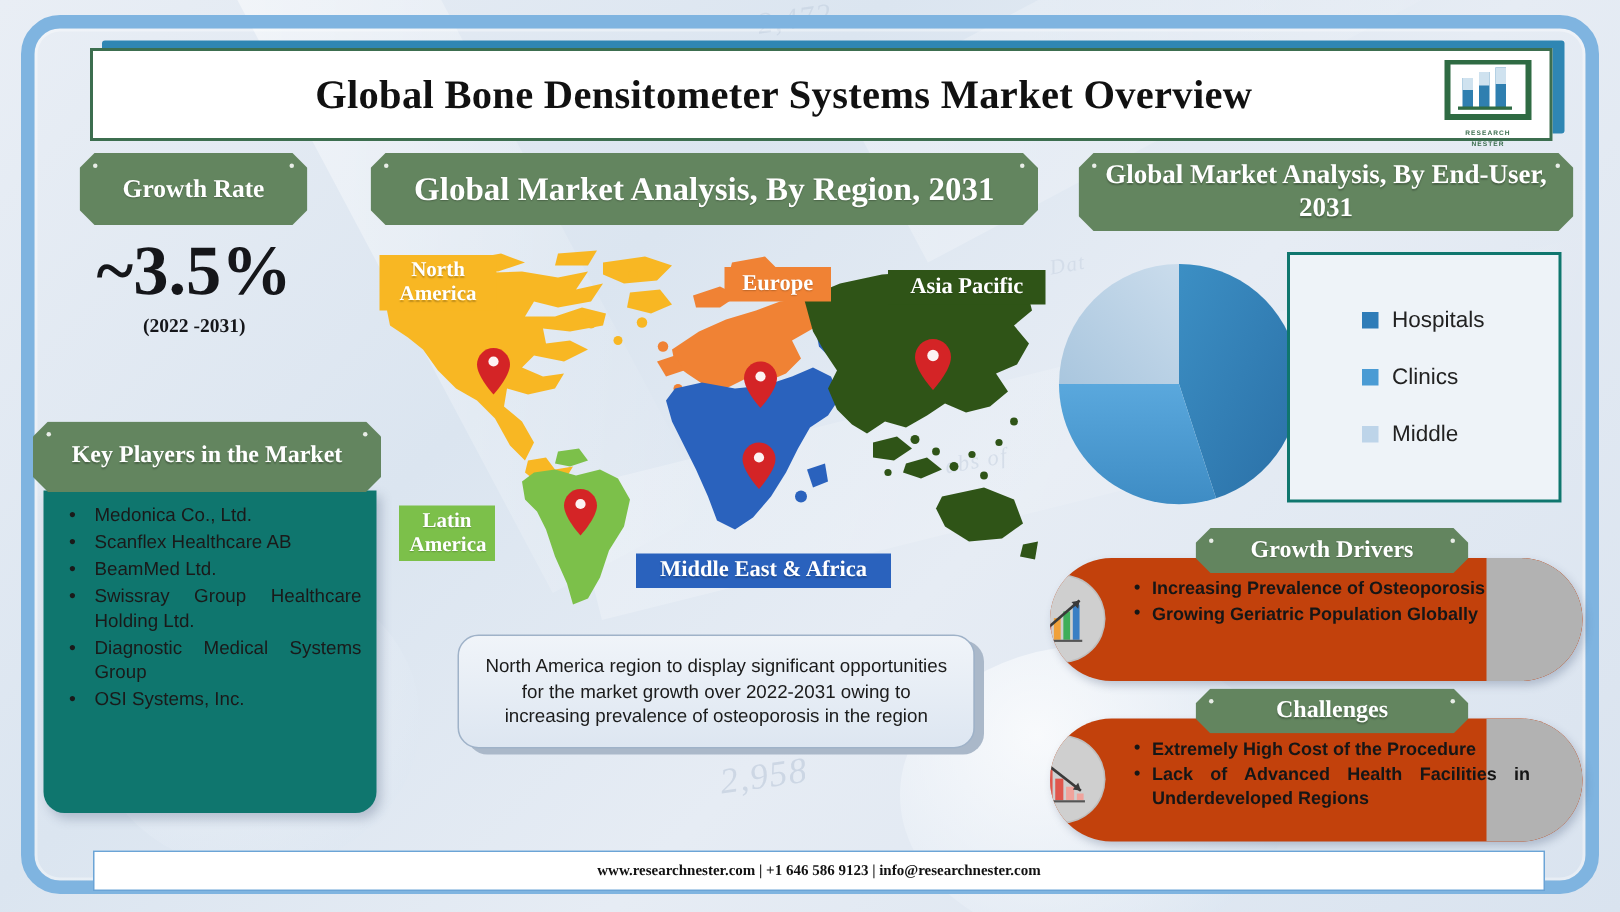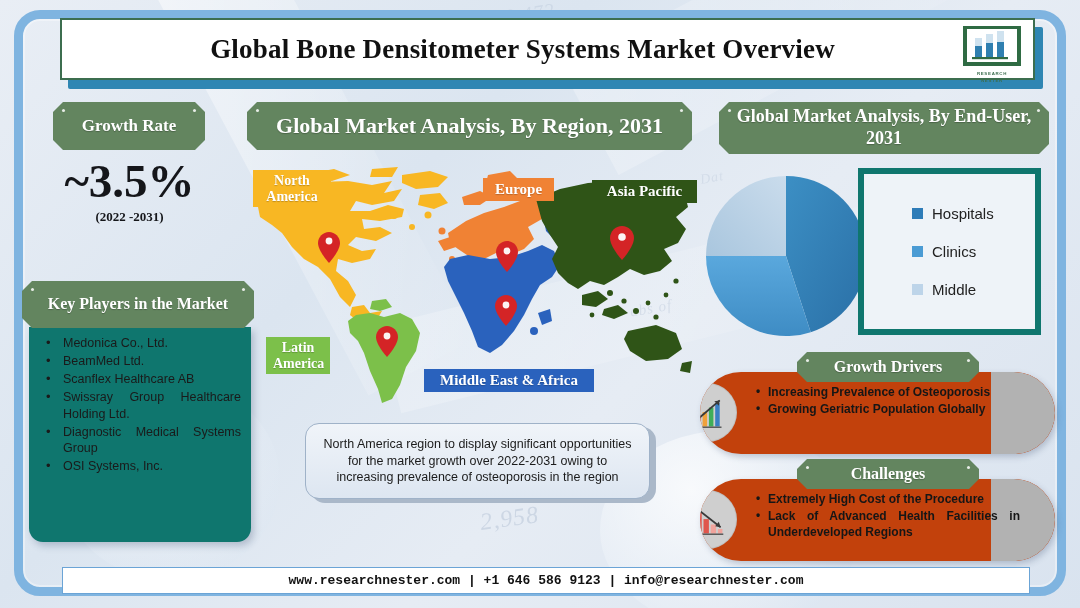--- a/index.html
+++ b/index.html
@@ -40,21 +40,21 @@
     background: transparent;
     box-shadow: inset 0 0 0 2px rgba(255,255,255,.35);
   }
 
   
   #title-shadow {
     position:absolute; left:68px; top:27px; width:975px; height:62px;
     background:#2f86b3; border-radius:2px;
   }
   #title-bar {
-    position:absolute; left:60px; top:18px; width:975px; height:62px;
+    position:absolute; left:60px; top:32px; width:975px; height:62px;
     background:#ffffff; border:2px solid #3c6e4f;
     display:flex; align-items:center; justify-content:center;
   }
   #title-text {
     font-family:"Liberation Serif", serif; font-weight:bold; font-size:27px; color:#111;
     letter-spacing:.2px; text-align:center; padding-right:50px;
   }
   
   #logo { position:absolute; right:10px; top:6px; width:62px; height:50px; }
   #logo .lt { font-size:4.4px; letter-spacing:.7px; color:#3c6e4f; font-weight:bold;
@@ -117,21 +117,21 @@
   #lbl-la   { left:266px; top:337px; width:64px;  font-size:14px; background:#7cc04a; }
   #lbl-eu   { left:483px; top:178px; width:71px;  font-size:15px; background:#f08234; }
   #lbl-mea  { left:424px; top:369px; width:170px; font-size:15px; background:#2a62bd; }
   #lbl-ap   { left:592px; top:180px; width:105px; font-size:15px; background:#2f5417; }
 
   
   #pie { position:absolute; left:703px; top:173px; width:166px; height:166px; }
   #pie svg { display:block; }
   #legend-box {
     position:absolute; left:858px; top:168px; width:183px; height:167px;
-    background:#eef3f8; border:6px solid #0f766e;
+    background:#eef3f8; border:2px solid #0f766e;
     display:flex; flex-direction:column; justify-content:center; gap:21px; padding-left:48px;
   }
   .legend-row { display:flex; align-items:center; gap:9px; }
   .legend-swatch { width:11px; height:11px; flex:0 0 11px; }
   .legend-label { font-size:15px; color:#222; }
 
   
   #callout-shadow {
     position:absolute; left:311px; top:427px; width:345px; height:76px;
     background:#aab8c9; border-radius:14px;
@@ -170,21 +170,21 @@
     display:flex; align-items:center; justify-content:center; z-index:3;
   }
   #pod-drivers .pod-icon, #pod-chal .pod-icon { left:-22px; }
 
   
   #footer-bar {
     position:absolute; left:62px; top:567px; width:968px; height:27px;
     background:#fff; border:1px solid #6ba4d6;
     display:flex; align-items:center; justify-content:center;
   }
-  #footer-text { font-family:Liberation Mono, monospace; font-weight:bold; font-size:13px; color:#111; }
+  #footer-text { font-family:Liberation Serif, serif; font-weight:bold; font-size:10px; color:#111; }
 </style>
 </head>
 <body>
 
 <div id="bg-wash">
   <div class="band b1"></div>
   <div class="band b2"></div>
   <div class="band b3"></div>
   <div class="blob p1"></div>
   <div class="blob p2"></div>
@@ -223,22 +223,22 @@
   <div id="cagr-value">~3.5%</div>
   <div id="cagr-period">(2022 -2031)</div>
 </div>
 
 <div class="ribbon" id="r-players">
   <span>Key Players in the Market</span>
 </div>
 <div id="players-card">
   <ul>
     <li><span>Medonica Co., Ltd.</span></li>
+    <li><span>Scanflex Healthcare AB</span></li>
     <li><span>BeamMed Ltd.</span></li>
-    <li><span>Scanflex Healthcare AB</span></li>
     <li><span>Swissray Group Healthcare Holding Ltd.</span></li>
     <li><span>Diagnostic Medical Systems Group</span></li>
     <li><span>OSI Systems, Inc.</span></li>
   </ul>
 </div>
 
 <div class="ribbon" id="r-region">
   <span>Global Market Analysis, By Region, 2031</span>
 </div>
 

